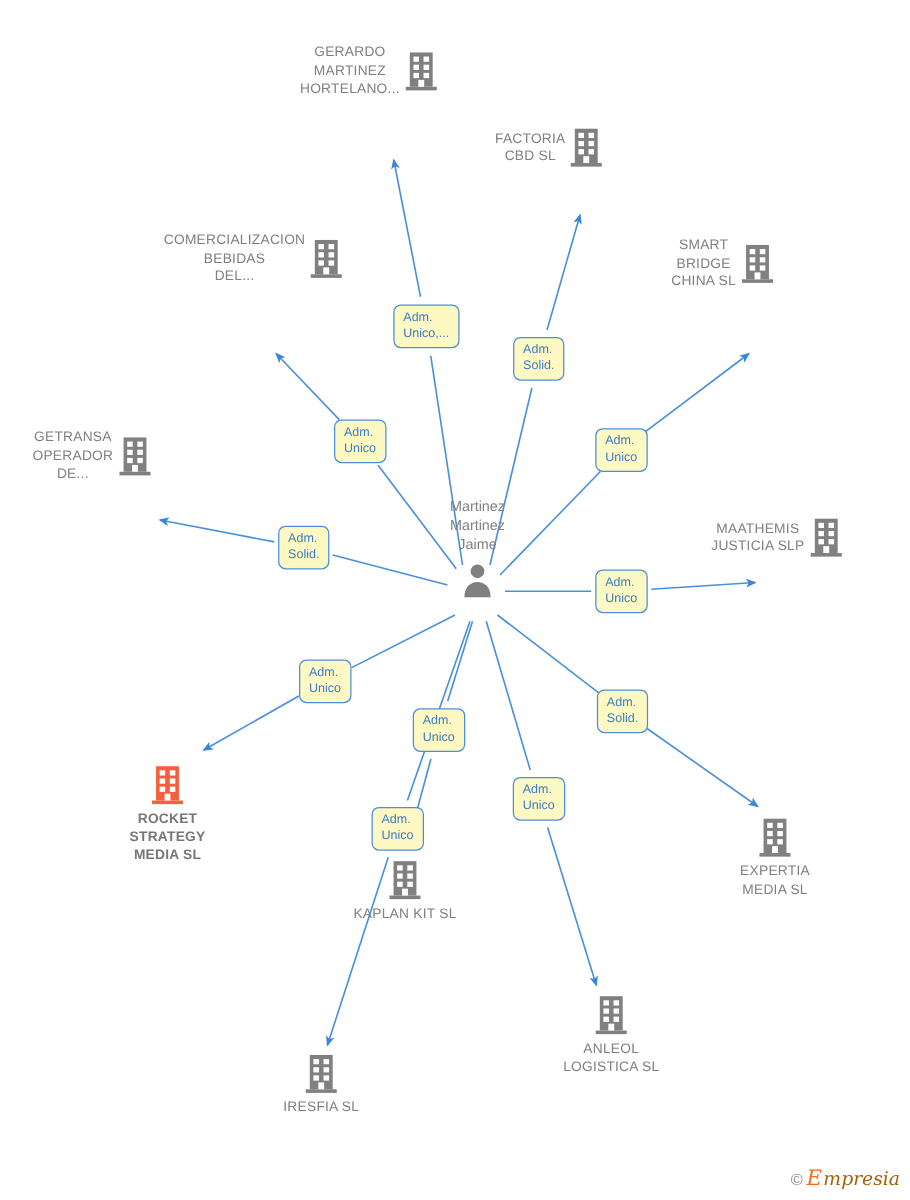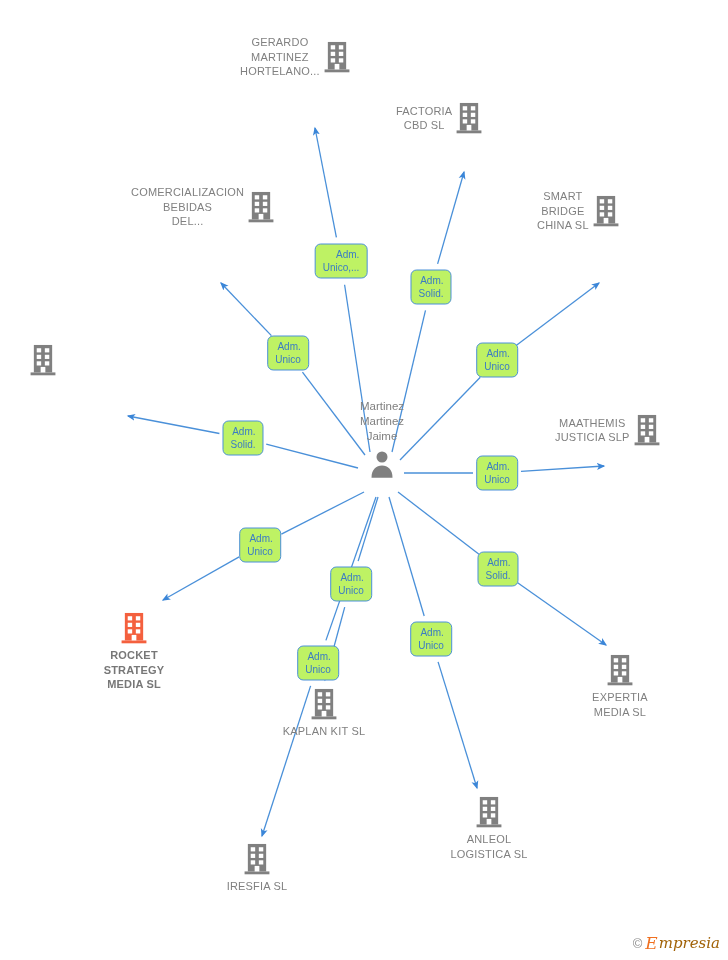--- a/index.html
+++ b/index.html
@@ -72,26 +72,26 @@
   .person-icon {
     width: 30px;
     height: 30px;
     margin-top: 5px;
   }
 
   .edge-label {
     position: absolute;
     border: 1.4px solid #4a90d9;
     border-radius: 6px;
-    background: #bef264;
+    background: #fef9c3;
     color: #3b7cc4;
     font-size: 10px;
     line-height: 13px;
     padding: 3px 7px 4px 7px;
-    text-align: right;
+    text-align: left;
     white-space: pre-line;
     transform: translate(-50%, -50%);
     box-sizing: border-box;
   }
 
   .watermark {
     position: absolute;
     right: 8px;
     bottom: 8px;
     display: flex;
@@ -250,36 +250,39 @@
             <rect x="13.4" y="4" width="3.4" height="3.2" fill="#ffffff"></rect>
             <rect x="7.2" y="9" width="3.4" height="3.2" fill="#ffffff"></rect>
             <rect x="13.4" y="9" width="3.4" height="3.2" fill="#ffffff"></rect>
             <rect x="7.2" y="14" width="3.4" height="3.2" fill="#ffffff"></rect>
             <rect x="13.4" y="14" width="3.4" height="3.2" fill="#ffffff"></rect>
             <rect x="10.2" y="18.3" width="3.6" height="4.2" fill="#ffffff"></rect>
           </svg>
         </div>
       </div>
       <div class="node" style="left: 101px; top: 343px;">
-        <div style="height: 3px;"></div>
-        <div>
-          <svg class="node-icon" viewBox="0 0 24 26">
-            <rect x="5" y="1.5" width="14" height="21" fill="#808080"></rect>
-            <rect x="2.5" y="22.5" width="19" height="2.2" fill="#808080"></rect>
-            <rect x="7.2" y="4" width="3.4" height="3.2" fill="#ffffff"></rect>
-            <rect x="13.4" y="4" width="3.4" height="3.2" fill="#ffffff"></rect>
-            <rect x="7.2" y="9" width="3.4" height="3.2" fill="#ffffff"></rect>
-            <rect x="13.4" y="9" width="3.4" height="3.2" fill="#ffffff"></rect>
-            <rect x="7.2" y="14" width="3.4" height="3.2" fill="#ffffff"></rect>
-            <rect x="13.4" y="14" width="3.4" height="3.2" fill="#ffffff"></rect>
-            <rect x="10.2" y="18.3" width="3.6" height="4.2" fill="#ffffff"></rect>
-          </svg>
-        </div>
-      </div>
-      <div class="node" style="left: 630px; top: 413px;">
+        <div class="node-label">GETRANSA
+OPERADOR
+DE...</div>
+        <div style="height: 3px;"></div>
+        <div>
+          <svg class="node-icon" viewBox="0 0 24 26">
+            <rect x="5" y="1.5" width="14" height="21" fill="#808080"></rect>
+            <rect x="2.5" y="22.5" width="19" height="2.2" fill="#808080"></rect>
+            <rect x="7.2" y="4" width="3.4" height="3.2" fill="#ffffff"></rect>
+            <rect x="13.4" y="4" width="3.4" height="3.2" fill="#ffffff"></rect>
+            <rect x="7.2" y="9" width="3.4" height="3.2" fill="#ffffff"></rect>
+            <rect x="13.4" y="9" width="3.4" height="3.2" fill="#ffffff"></rect>
+            <rect x="7.2" y="14" width="3.4" height="3.2" fill="#ffffff"></rect>
+            <rect x="13.4" y="14" width="3.4" height="3.2" fill="#ffffff"></rect>
+            <rect x="10.2" y="18.3" width="3.6" height="4.2" fill="#ffffff"></rect>
+          </svg>
+        </div>
+      </div>
+      <div class="node" style="left: 644px; top: 413px;">
         <div class="node-label">MAATHEMIS
 JUSTICIA  SLP</div>
         <div style="height: 3px;"></div>
         <div>
           <svg class="node-icon" viewBox="0 0 24 26">
             <rect x="5" y="1.5" width="14" height="21" fill="#808080"></rect>
             <rect x="2.5" y="22.5" width="19" height="2.2" fill="#808080"></rect>
             <rect x="7.2" y="4" width="3.4" height="3.2" fill="#ffffff"></rect>
             <rect x="13.4" y="4" width="3.4" height="3.2" fill="#ffffff"></rect>
             <rect x="7.2" y="9" width="3.4" height="3.2" fill="#ffffff"></rect>

